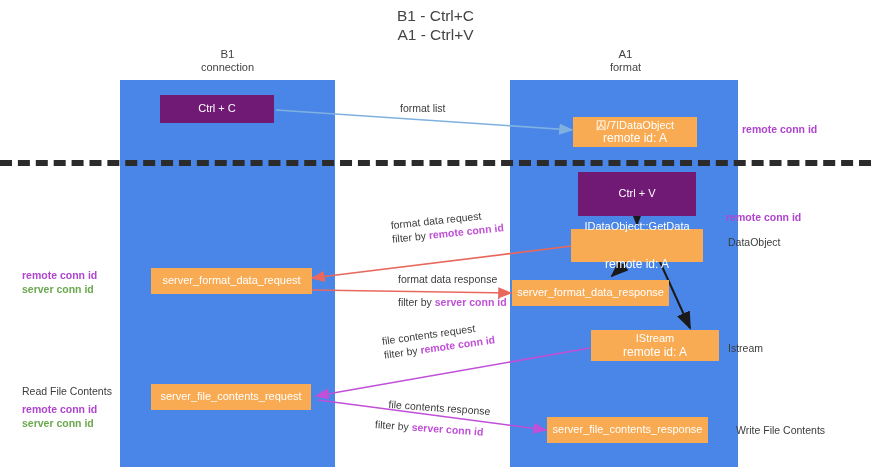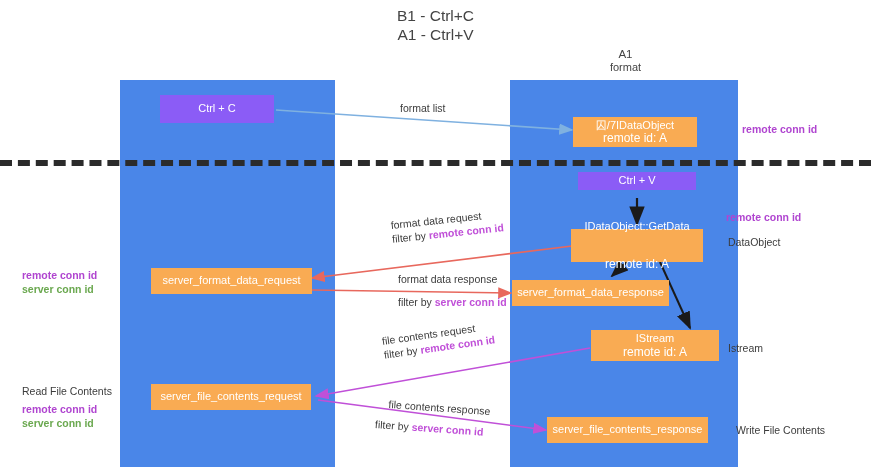--- a/index.html
+++ b/index.html
@@ -27,21 +27,21 @@
     position:absolute;text-align:center;font-size:11px;line-height:13px;color:#444;
   }
   .col-head .big{font-size:11.5px;}
 
   
   .box{
     position:absolute;box-sizing:border-box;
     display:flex;flex-direction:column;align-items:center;justify-content:center;
     color:#ffffff;font-size:11px;line-height:13.5px;text-align:center;
   }
-  .box.green{background:#8b5cf6;text-align:right;}
+  .box.green{background:#701a75;text-align:right;}
   .box.orange{background:#f9ab53;}
   .box .l2{font-size:12px;}
 
   
   .divider{
     position:absolute;left:0;top:160px;width:871px;height:0;
     border-top:6px dashed #2b2b2b;
   }
 
   
@@ -64,20 +64,24 @@
 <div class="stage">
 
   <div class="lane lane-b1"></div>
   <div class="lane lane-a1"></div>
 
   <div class="title">
     <div>B1 - Ctrl+C</div>
     <div>A1 - Ctrl+V</div>
   </div>
 
+  <div class="col-head" style="left:150px;top:48px;width:155px;">
+    <div class="big">B1</div>
+    <div>connection</div>
+  </div>
   <div class="col-head" style="left:548px;top:48px;width:155px;">
     <div class="big">A1</div>
     <div>format</div>
   </div>
 
   <svg class="overlay">
     <defs>
       <marker id="ar-blue" markerWidth="9" markerHeight="7" refX="8" refY="3.5" orient="auto">
         <polygon points="0 0, 9 3.5, 0 7" fill="#7fb1e0"></polygon>
       </marker>
@@ -113,21 +117,21 @@
 
   <div class="box green" style="left:160px;top:95px;width:114px;height:28px;">
     <div>Ctrl + C</div>
   </div>
 
   <div class="box orange" style="left:573px;top:117px;width:124px;height:30px;text-align:center;">
     <div>囚/7IDataObject</div>
     <div class="l2">remote id: A</div>
   </div>
 
-  <div class="box green" style="left:578px;top:172px;width:118px;height:18px;">
+  <div class="box green" style="left:578px;top:172px;width:118px;height:44px;">
     <div>Ctrl + V</div>
   </div>
 
   <div class="box orange" style="left:571px;top:229px;width:132px;height:33px;gap:24px;">
     <div>IDataObject::GetData</div>
     <div class="l2">remote id: A</div>
   </div>
 
   <div class="box orange" style="left:151px;top:268px;width:161px;height:26px;">
     <div>server_format_data_request</div>

